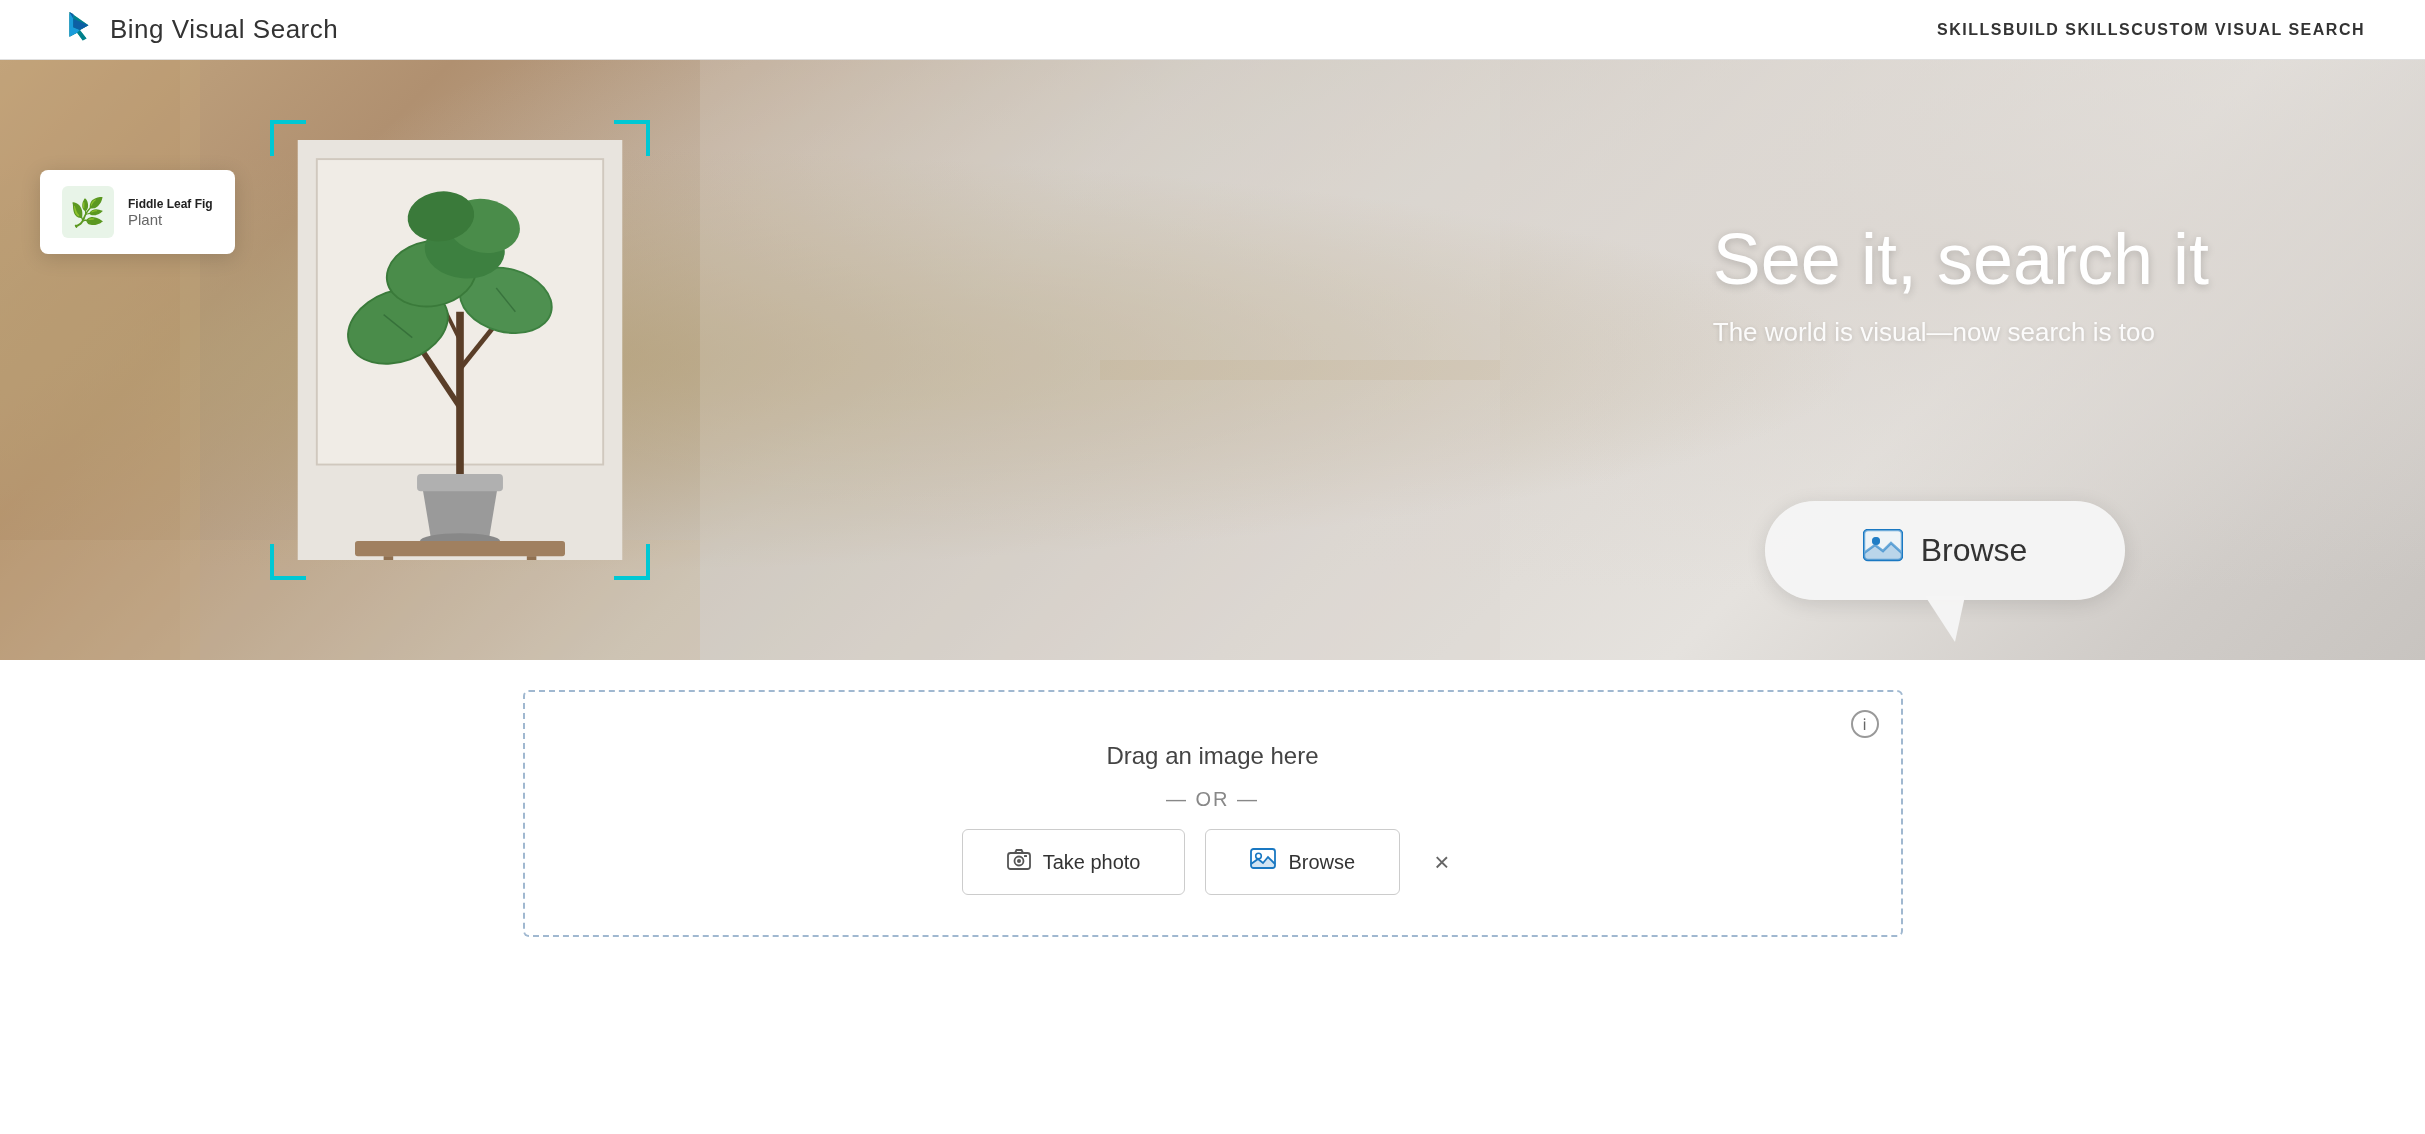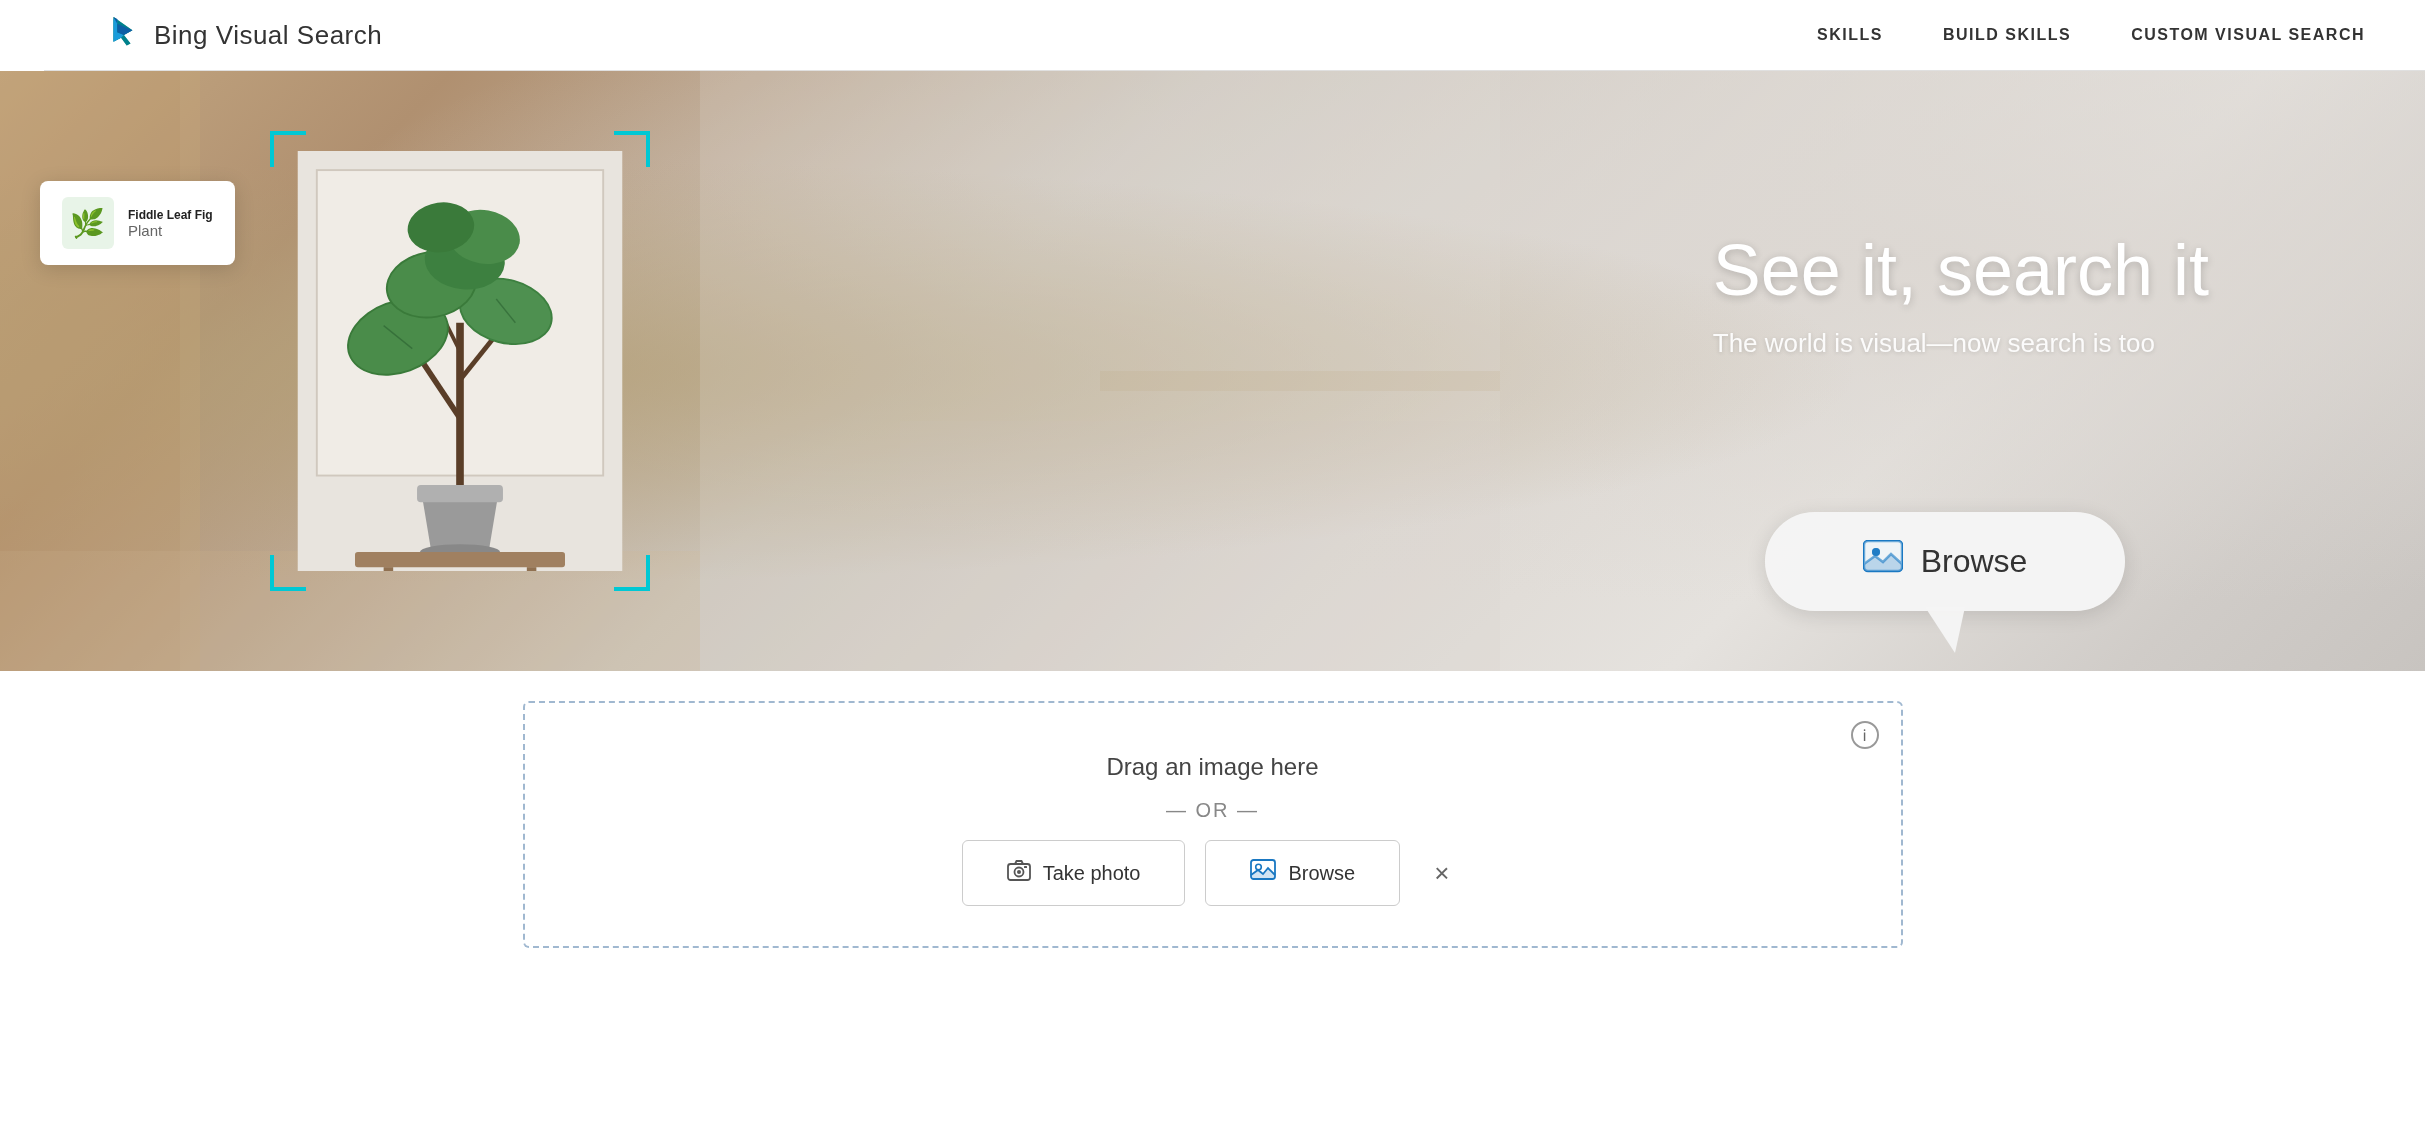--- a/index.html
+++ b/index.html
@@ -4,46 +4,44 @@
   <style>
     * { margin: 0; padding: 0; box-sizing: border-box; }
     body { font-family: 'Segoe UI', Arial, sans-serif; background: #fff; overflow-x: hidden; width: 2425px; }
 
     
     .header {
       display: flex;
       align-items: center;
       justify-content: space-between;
       padding: 0 60px;
-      height: 71px;
+      height: 60px;
       background: #fff;
       border-bottom: 1px solid #e0e0e0;
       position: relative;
       z-index: 10;
-      margin-left: 44px;
     }
     .header-left {
       display: flex;
       align-items: center;
       gap: 14px;
     }
     .bing-logo {
       width: 36px;
       height: 36px;
     }
     .header-title {
       font-size: 26px;
       font-weight: 400;
       color: #333;
       letter-spacing: 0.5px;
     }
     .header-nav {
       display: flex;
       align-items: center;
-      gap: 60px;
     }
     .nav-item {
       font-size: 16px;
       font-weight: 600;
       color: #333;
       letter-spacing: 1.5px;
       text-transform: uppercase;
       cursor: pointer;
     }
 

